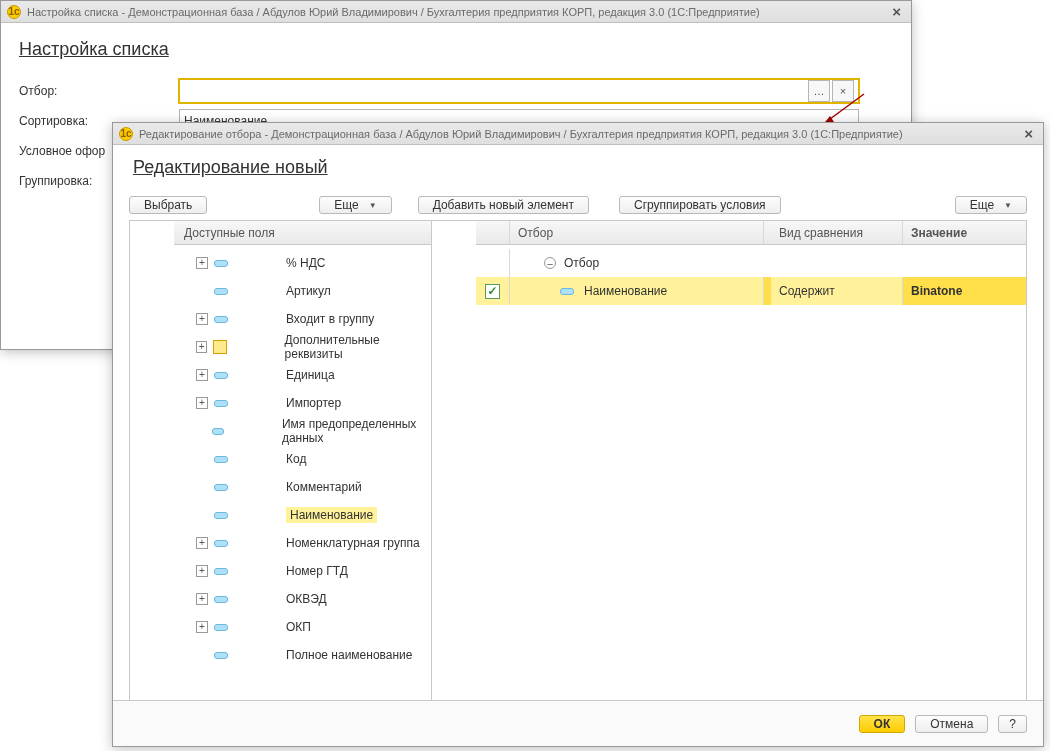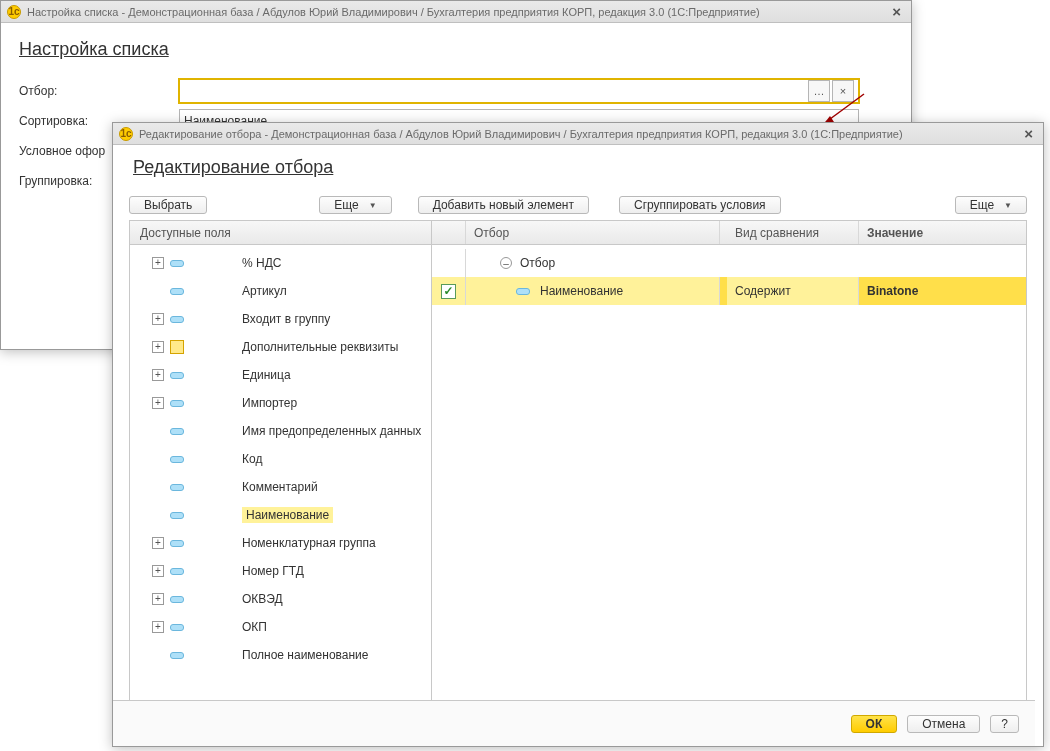--- a/index.html
+++ b/index.html
@@ -102,20 +102,21 @@
   .chev { font-size:8px; color:#555; margin-left:4px; }
 
   .main-split {
     display:flex;
     padding: 0 16px;
     gap: 0;
     height: 494px;
   }
   .pane {
     border:1px solid #c8c8c8;
+    padding-left:44px;
   }
   .pane-left { width: 302px; border-right:none;}
   .pane-right { flex:1; }
 
   .pane-head {
     height:24px; background:linear-gradient(#f7f7f7,#e9e9e9);
     border-bottom:1px solid #c8c8c8;
     display:flex; align-items:center;
     font-size:12px; color:#555;
   }
@@ -171,21 +172,21 @@
   .rrow.selected .col-cmp { background:#fff29a; }
   .rrow.selected .col-check { background:#fff29a; }
 
   .minus-icon {
     width:12px;height:12px;border:1px solid #999;border-radius:50%;
     display:flex;align-items:center;justify-content:center;
     font-size:10px;color:#555;margin:0 8px 0 26px;
   }
 
   .footer {
-    position:absolute; bottom:0; left:0; right:8px;
+    position:absolute; bottom:0; left:0; right:0;
     height: 46px; border-top:1px solid #c8c8c8;
     display:flex; align-items:center; justify-content:flex-end;
     padding: 0 16px; gap:10px;
     background:#fafafa;
   }
 
   .arrow {
     position:absolute;
     left: 820px; top: 92px;
     width: 46px; height: 36px;
@@ -237,21 +238,21 @@
 
 <div class="win win-front">
   <div class="titlebar">
     <span class="app-icon">1c</span>
     <span>Редактирование отбора - Демонстрационная база / Абдулов Юрий Владимирович / Бухгалтерия предприятия КОРП, редакция 3.0  (1С:Предприятие)</span>
     <span class="title-spacer"></span>
     <span class="close-x">×</span>
   </div>
 
   <div class="win-body" style="padding:8px 0 0 0;">
-    <div class="h1" style="margin:4px 20px 8px 20px;">Редактирование отбора</div>
+    <div class="h1" style="margin:4px 20px 8px 20px;">Редактирование новый</div>
 
     <div class="toolbar">
       <div class="btn">
           <span>Выбрать</span>
         </div>
       <div style="flex:0 0 96px;"></div>
       <div class="btn">
           <span>Еще</span>
           <span class="chev">▼</span>
         </div>

